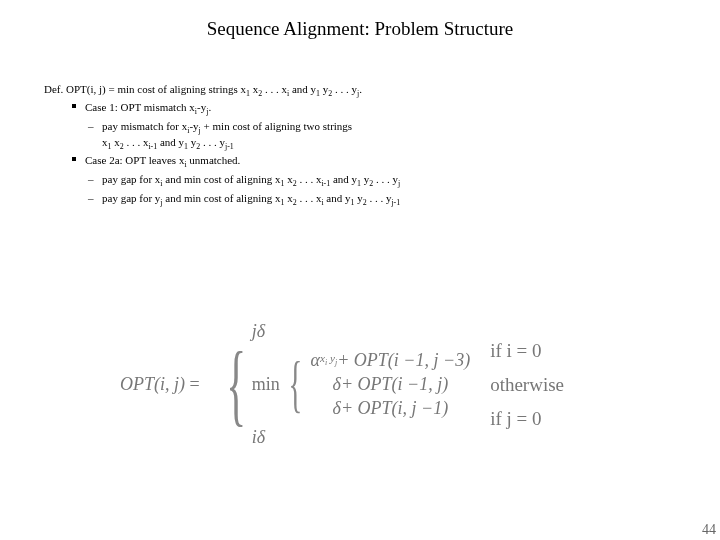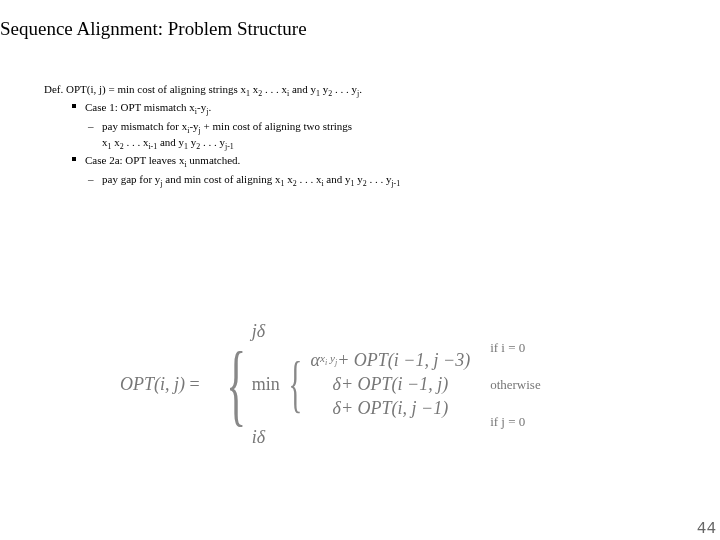--- a/index.html
+++ b/index.html
@@ -1,37 +1,37 @@
 <!DOCTYPE html>
 <html><head>
 <meta charset="utf-8">
 <style>
 html,body{margin:0;padding:0;width:720px;height:540px;background:#fff;font-family:"Comic Sans MS","Chalkboard SE",cursive;color:#000;overflow:hidden}
 .slide{position:relative;width:720px;height:540px}
-.title{position:absolute;top:18px;left:0;right:0;text-align:left;font-size:19px}
+.title{position:absolute;top:18px;left:0;right:0;text-align:center;font-size:19px}
 .body{position:absolute;top:82px;left:44px;right:20px;font-size:11px;line-height:1.45}
 .def-line{margin:0}
 .bul1{padding-left:28px;position:relative;margin-top:2px}
 .bul1 .b::before{content:"";display:inline-block;width:4px;height:4px;background:#000;vertical-align:middle;margin-right:9px;position:relative;top:-2px}
 .bul2{padding-left:58px;position:relative;margin-top:3px}
 .bul2::before{content:"–";position:absolute;left:44px}
 .cont{padding-left:58px}
 sub{font-size:0.72em;vertical-align:sub;line-height:0}
 .fig{position:absolute;top:315px;left:120px;width:480px}
 .fig-row{display:flex;align-items:center;font-family:'Times New Roman',serif;font-size:18px;color:#777}
 .lhs{font-style:italic;padding-right:14px}
 .brace{font-size:92px;line-height:0.75;font-weight:100;transform:scaleX(0.45);color:#888;margin-right:-6px}
 .mincol{display:flex;flex-direction:column;gap:8px;padding:6px 0}
 .mincol div{display:flex;align-items:center}
 .rbrace{font-size:64px;line-height:0.7;transform:scaleX(0.45);color:#888;margin-left:-4px}
-.rcol{display:flex;flex-direction:column;justify-content:space-between;height:90px;margin-left:20px;font-size:13px}
+.rcol{display:flex;flex-direction:column;justify-content:space-between;height:90px;margin-left:20px;font-size:19px}
 .fi{font-style:italic}
 .mn{font-style:normal}
 .ssub{font-size:0.62em;vertical-align:sub;line-height:0;font-style:italic}
-.pg{position:absolute;right:4px;bottom:2px;font-size:16px;font-family:Liberation Mono, monospace;color:#666}
+.pg{position:absolute;right:4px;bottom:2px;font-size:14px;font-family:Liberation Serif, serif;color:#666}
 </style>
 </head>
 <body>
 
 <div class="slide">
   <div class="title">Sequence Alignment:  Problem Structure</div>
 
   <div class="body">
     <div class="def-line">
       <span>Def.</span>
@@ -43,20 +43,23 @@
     </div>
     <div class="bul2">
       <span>pay mismatch for x</span><sub>i</sub><span>-y</span><sub>j</sub><span>  + min cost of aligning two strings</span>
     </div>
     <div class="cont">
       <span>x</span><sub>1</sub><span> x</span><sub>2</sub><span> . . . x</span><sub>i-1</sub><span> and y</span><sub>1</sub><span> y</span><sub>2</sub><span> . . . y</span><sub>j-1</sub>
     </div>
 
     <div class="bul1">
       <span class="b"></span><span>Case 2a:  OPT leaves x</span><sub>i</sub><span> unmatched.</span>
+    </div>
+    <div class="bul2">
+      <span>pay gap for x</span><sub>i</sub><span> and min cost of aligning x</span><sub>1</sub><span> x</span><sub>2</sub><span> . . . x</span><sub>i-1</sub><span> and y</span><sub>1</sub><span> y</span><sub>2</sub><span> . . . y</span><sub>j</sub>
     </div>
 
     <div class="bul2">
       <span>pay gap for y</span><sub>j</sub><span> and min cost of aligning x</span><sub>1</sub><span> x</span><sub>2</sub><span> . . . x</span><sub>i</sub><span> and y</span><sub>1</sub><span> y</span><sub>2</sub><span> . . . y</span><sub>j-1</sub>
     </div>
   </div>
 
   <div class="fig">
     <div class="fig-row">
       <span class="lhs"><span class="fi">OPT(i, j)</span> <span class="mn">=</span></span>

